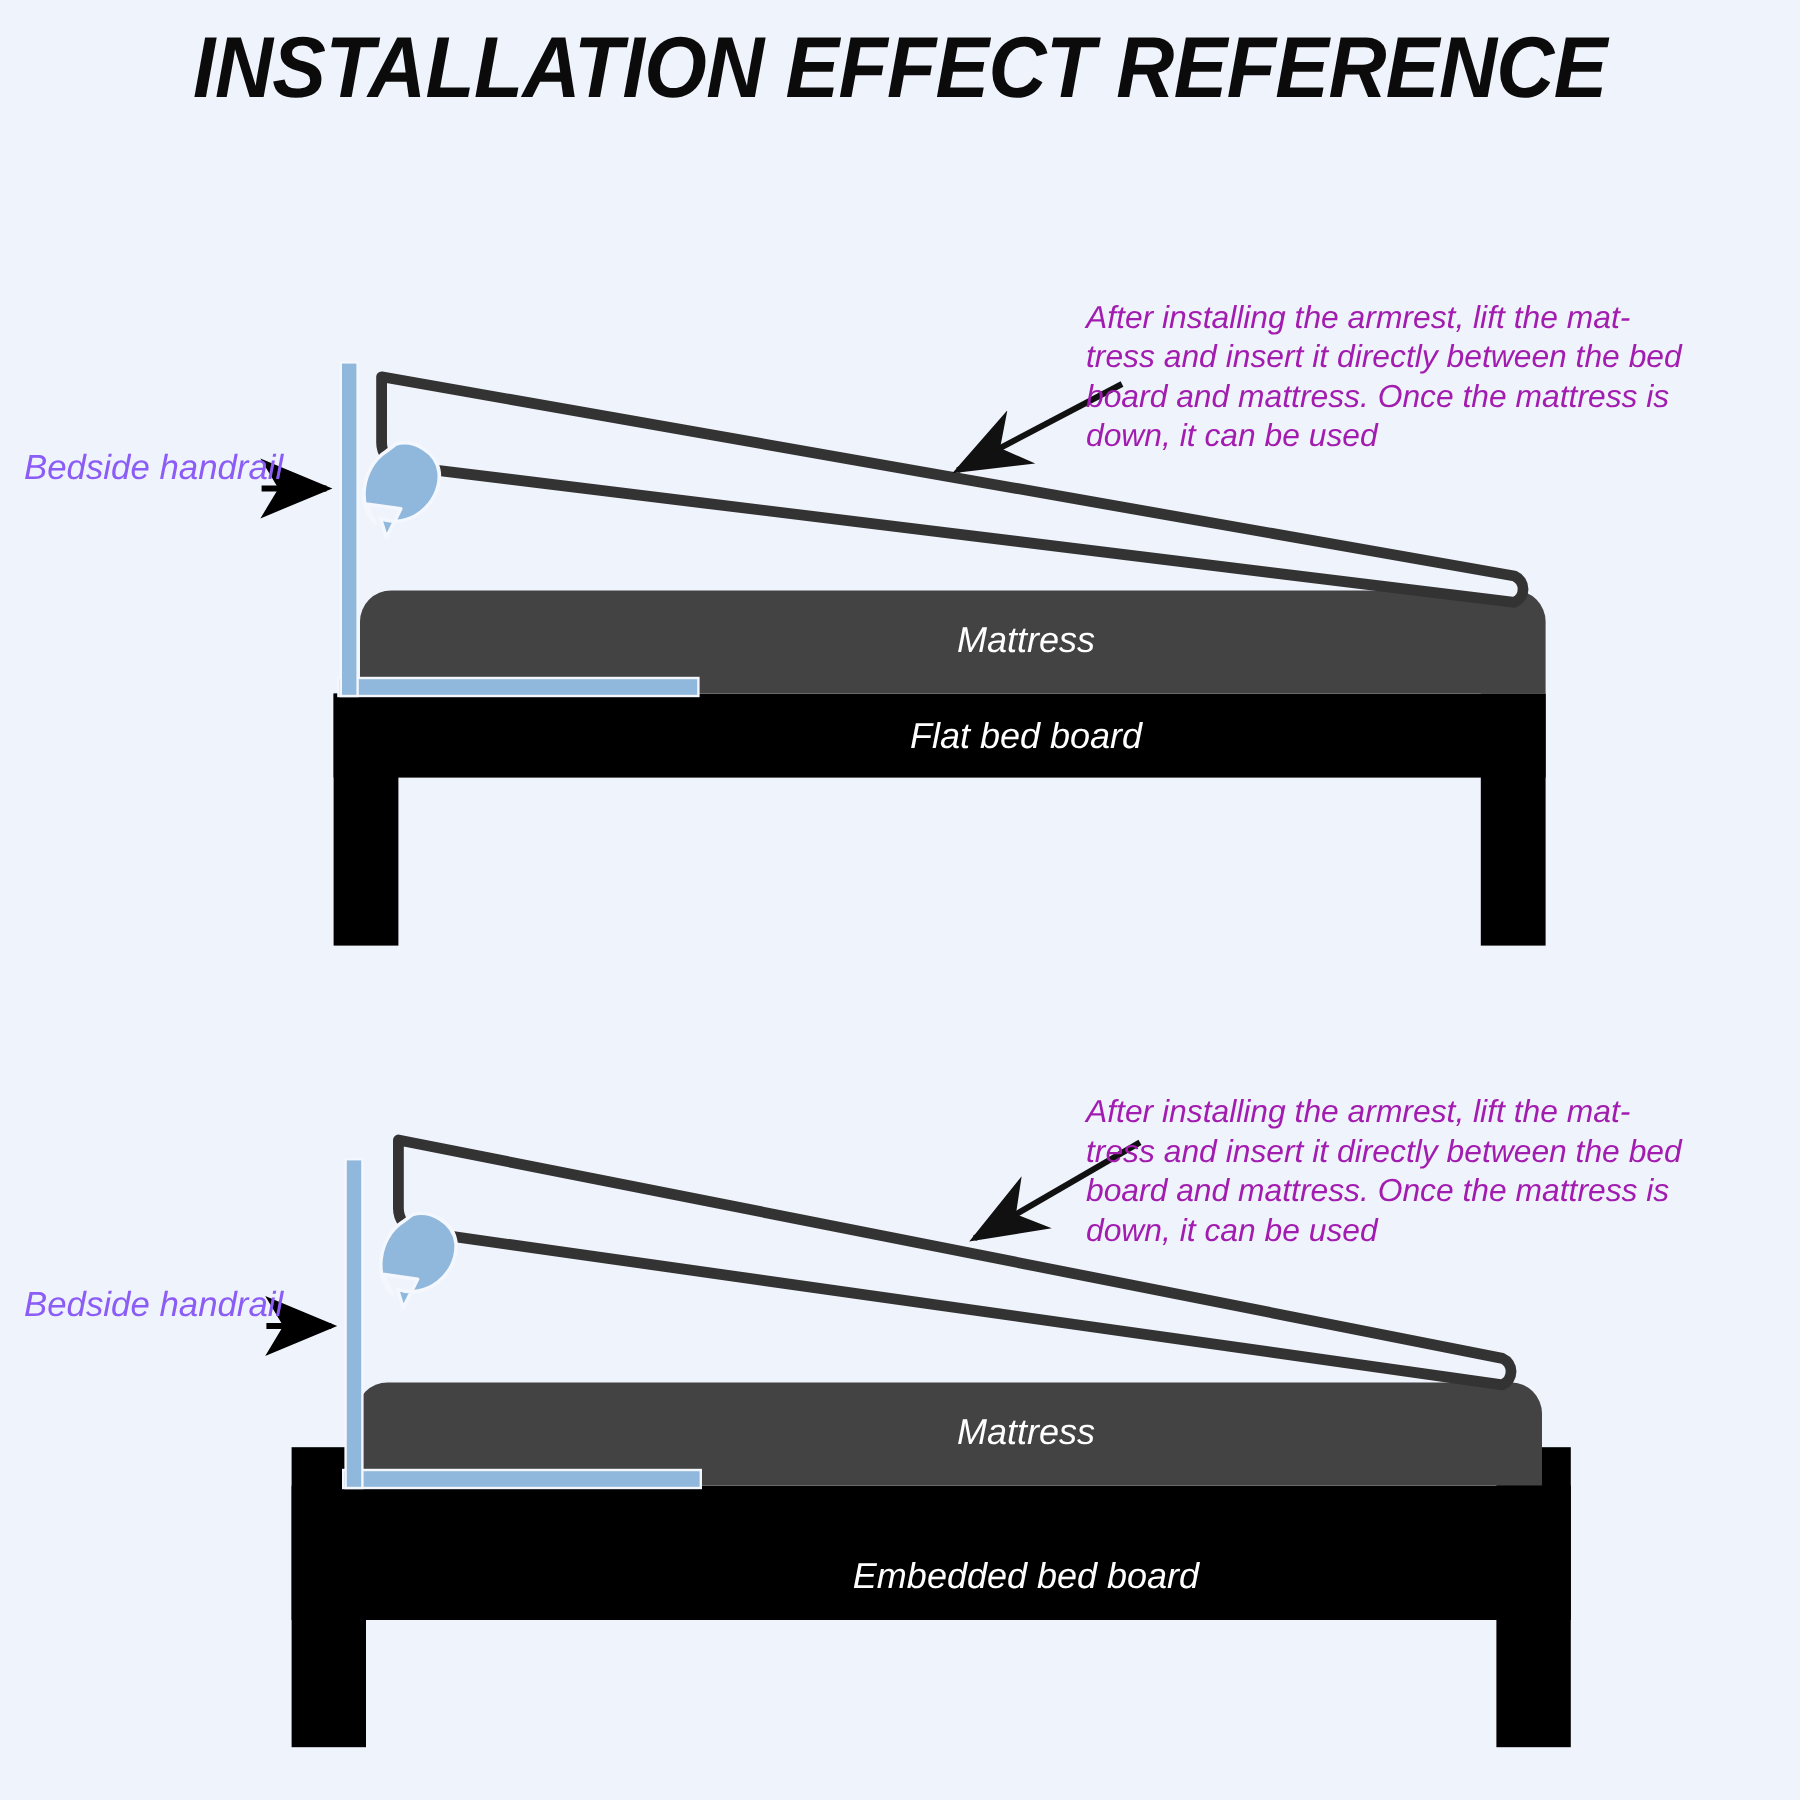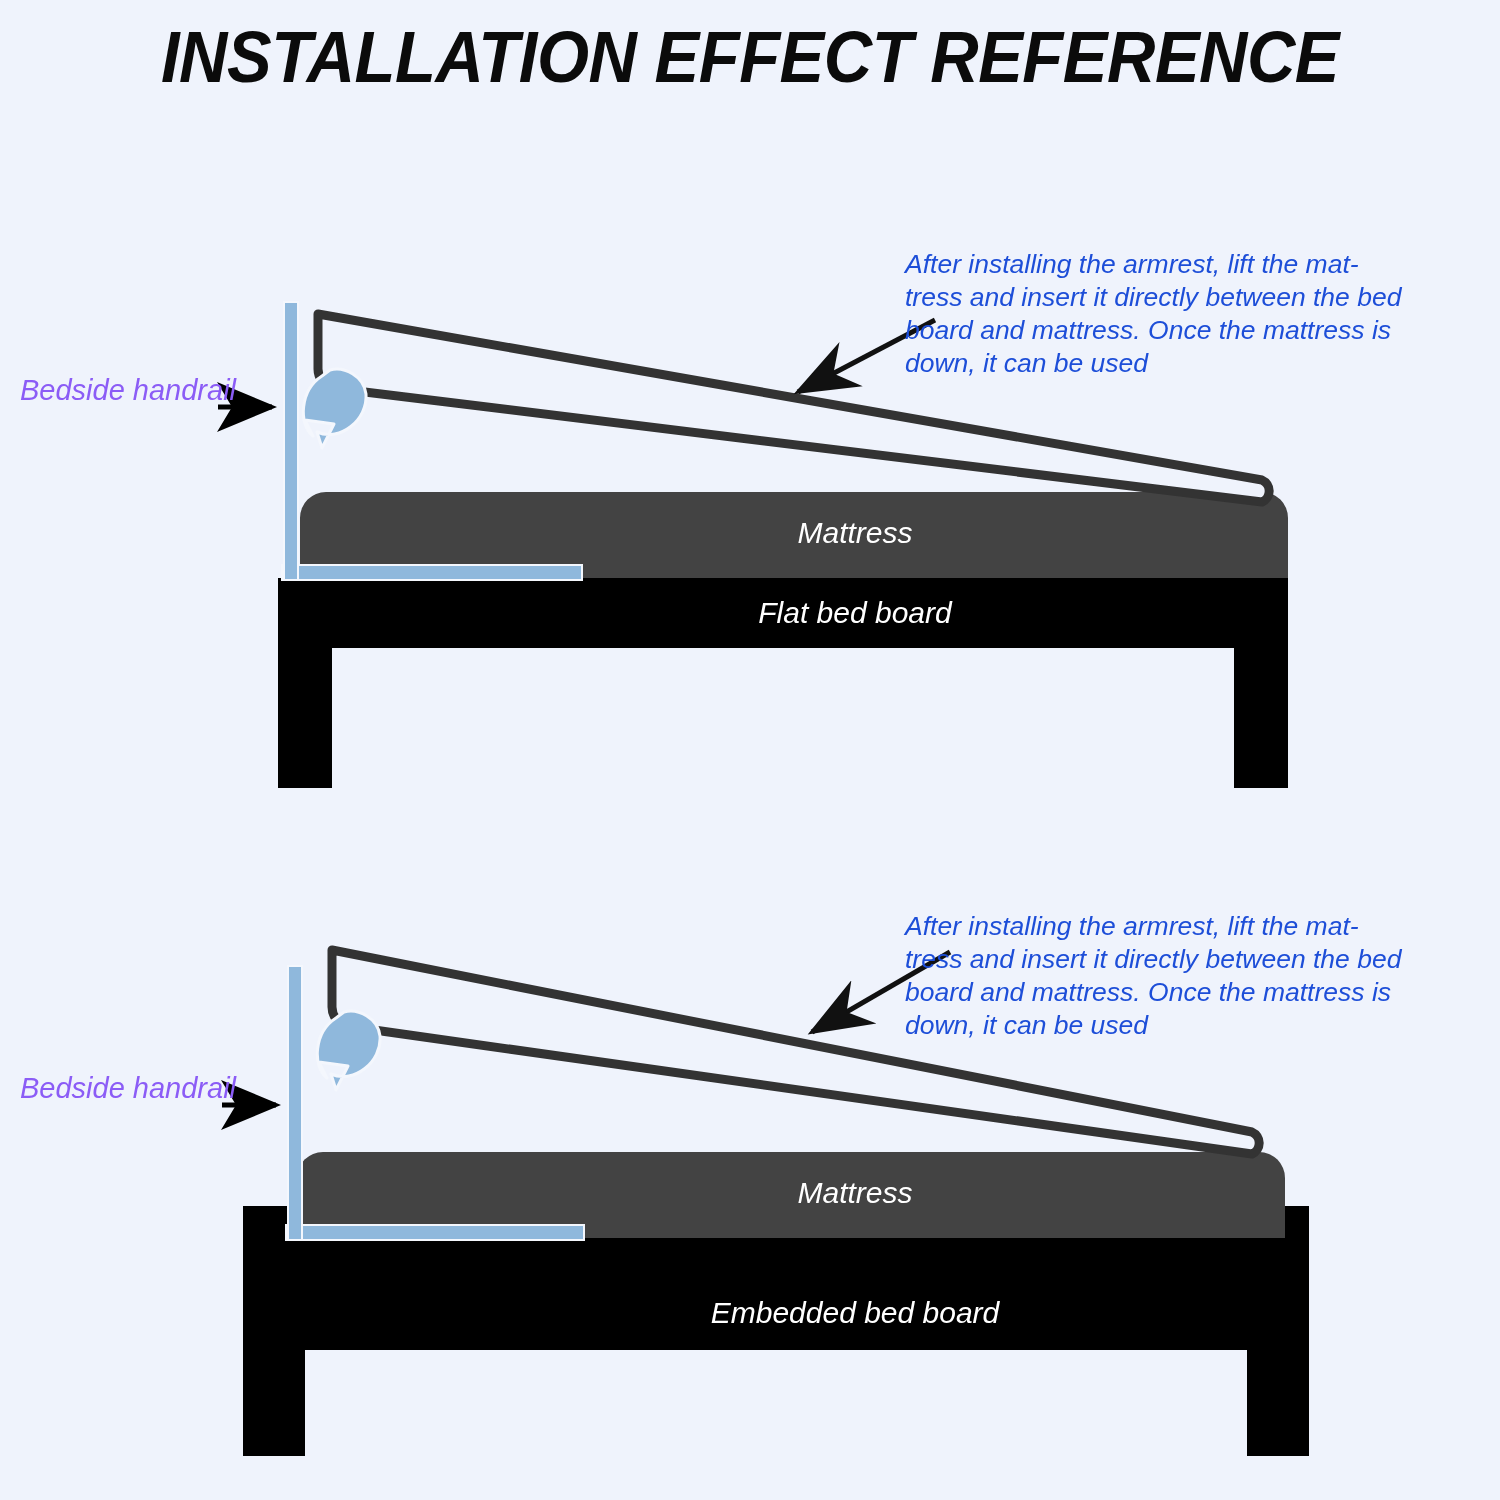--- a/index.html
+++ b/index.html
@@ -48,21 +48,21 @@
     width: 1500px;
     height: 640px;
     display: block;
   }
   .note-text {
     position: absolute;
     font-family: "Liberation Sans", sans-serif;
     font-style: italic;
     font-size: 26.5px;
     line-height: 33px;
-    color: #1d4ed8;
+    color: #a21caf;
     width: 520px;
     white-space: pre-line;
   }
   #note-flat     { left: 905px; top: 68px; }
   #note-embedded { left: 905px; top: 70px; }
 
   .handrail-label {
     position: absolute;
     font-family: "Liberation Sans", sans-serif;
     font-style: italic;

